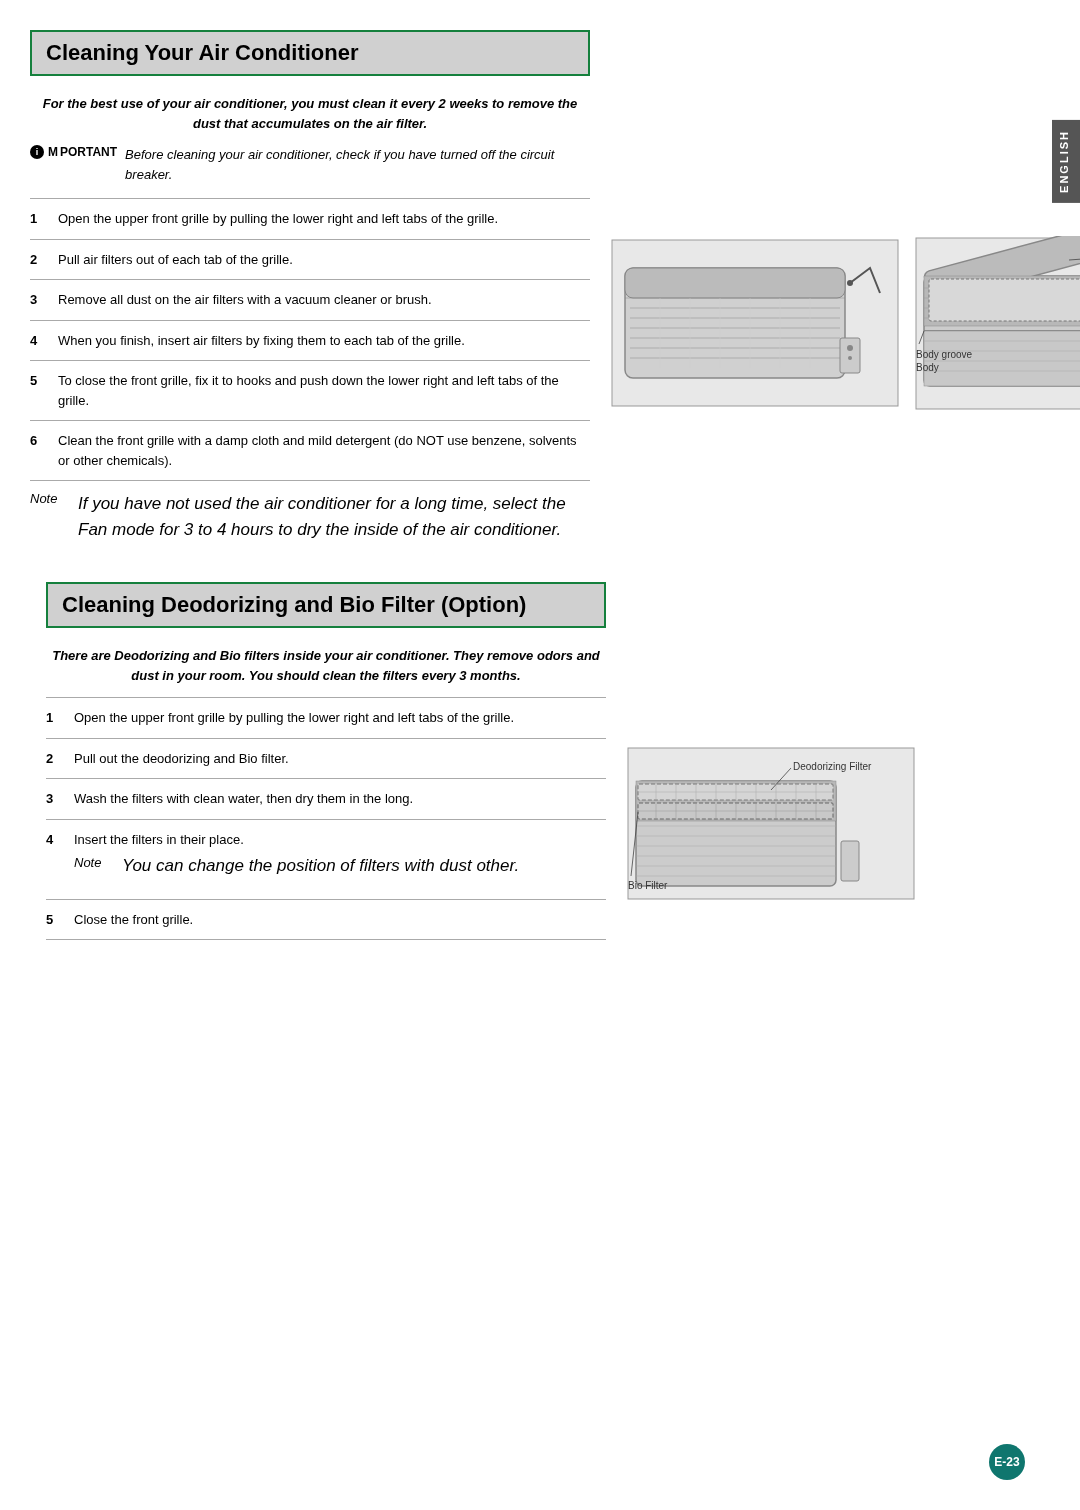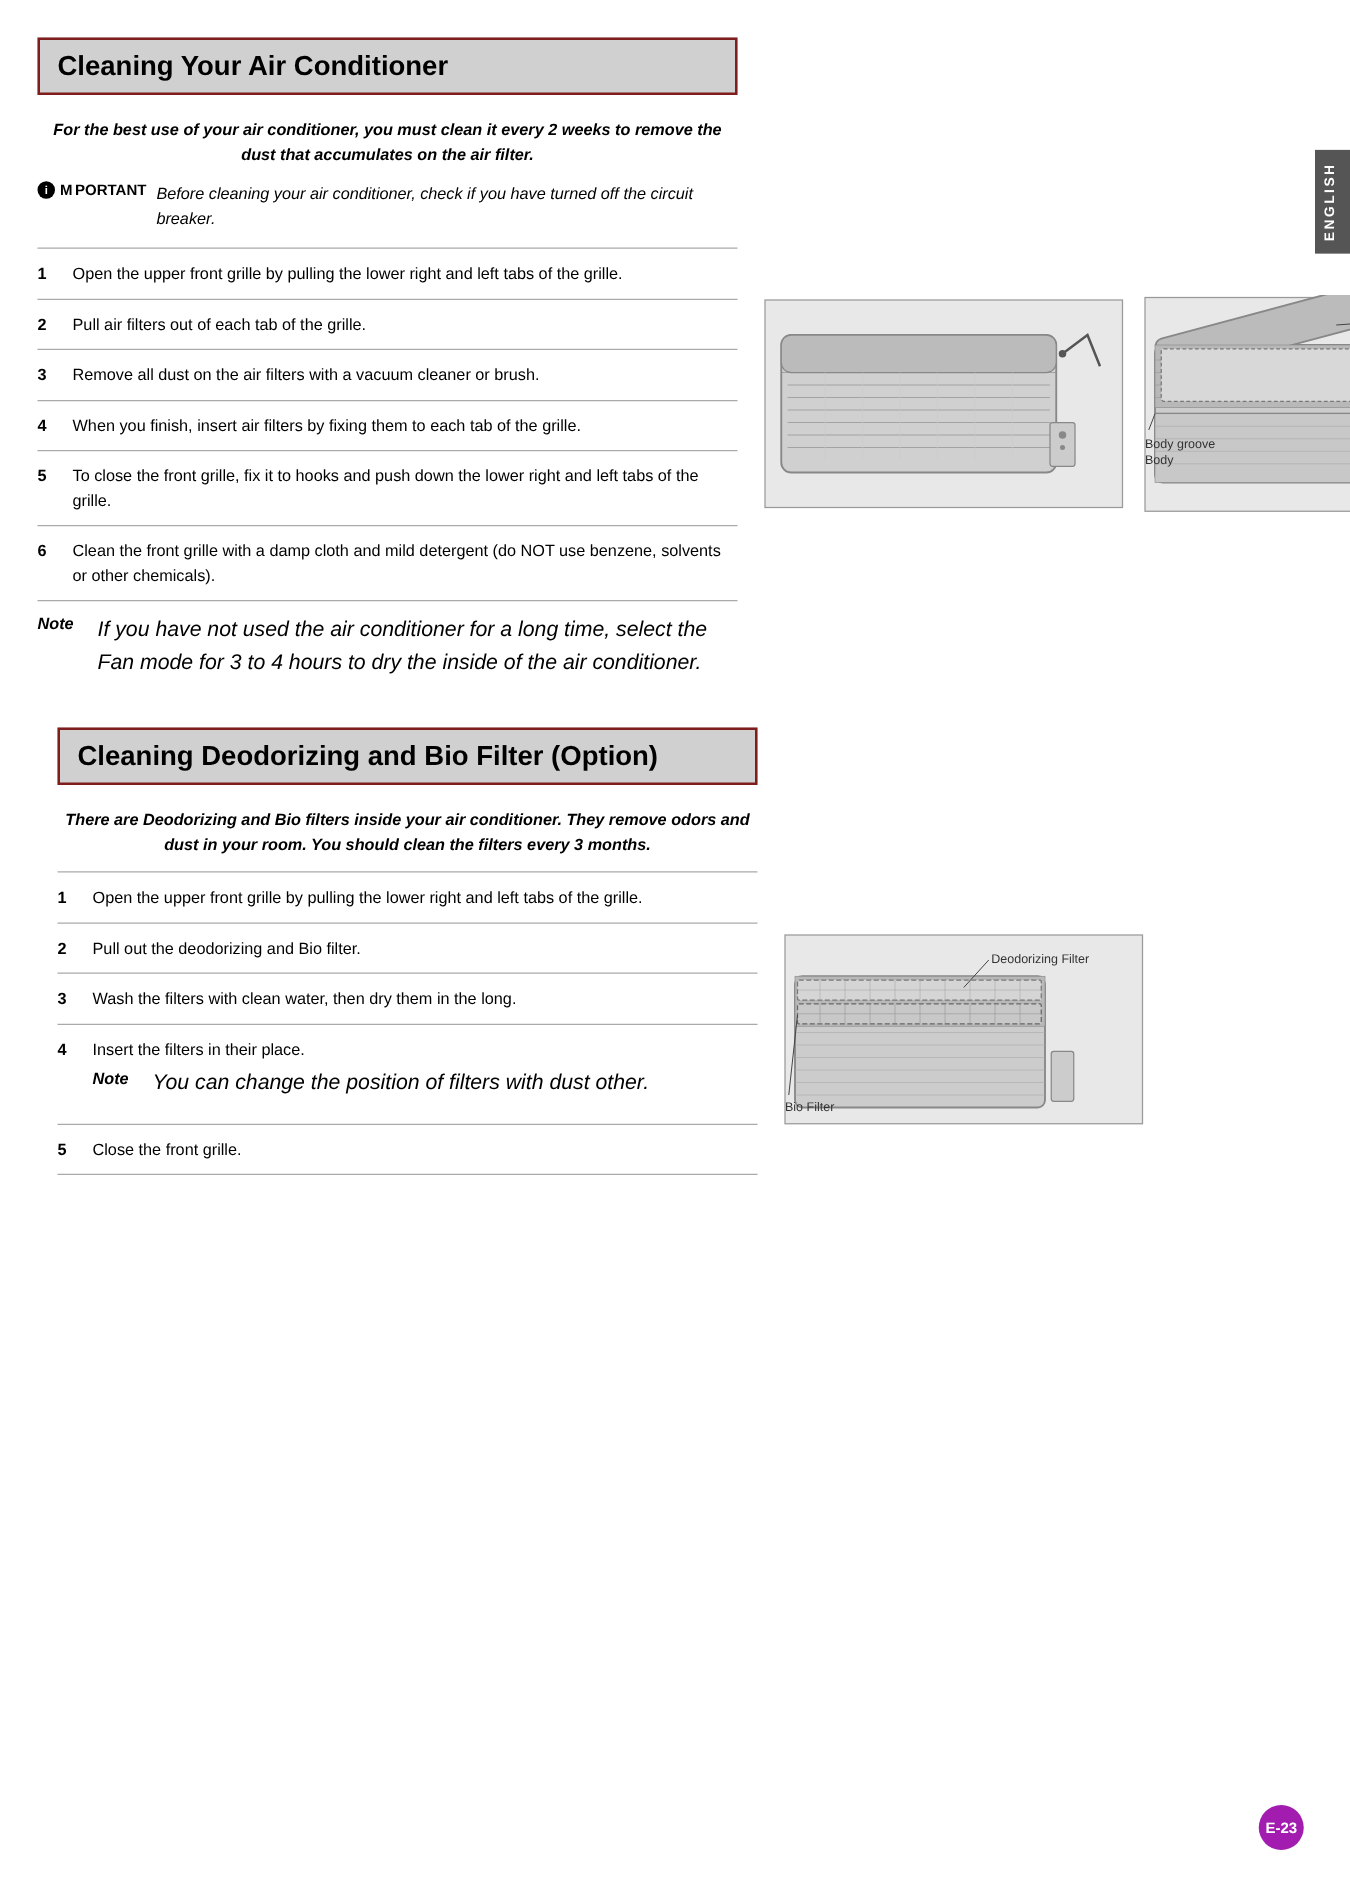--- a/index.html
+++ b/index.html
@@ -29,21 +29,21 @@
       font-size: 11px;
       font-weight: bold;
       writing-mode: vertical-rl;
       text-orientation: mixed;
       transform: rotate(180deg);
       padding: 10px 6px;
       letter-spacing: 2px;
     }
     .section-title {
       background: #d0d0d0;
-      border: 2px solid #7f1d1d;
+      border: 2px solid #15803d;
       font-size: 22px;
       font-weight: bold;
       padding: 8px 14px;
       margin-bottom: 18px;
       display: inline-block;
       width: 560px;
     }
     .main-layout {
       display: flex;
       gap: 20px;
@@ -122,41 +122,41 @@
     }
     .note-box {
       display: flex;
       align-items: flex-start;
       gap: 8px;
       padding: 10px 0;
       border-top: 1px solid #aaa;
     }
     .note-badge {
       font-style: italic;
-      font-weight: bold;
+      font-weight: normal;
       font-size: 13px;
       white-space: nowrap;
       min-width: 40px;
     }
     .note-text {
       font-size: 17px;
       font-style: italic;
       font-weight: normal;
       line-height: 1.5;
     }
     
     .section2 {
       margin-top: 30px;
       margin-left: 16px;
     }
     .page-num-badge {
       position: absolute;
       bottom: 30px;
-      right: 37px;
-      background: #a21caf;
+      right: 55px;
+      background: #0f766e;
       color: #fff;
       border-radius: 50%;
       width: 36px;
       height: 36px;
       display: flex;
       align-items: center;
       justify-content: center;
       font-size: 12px;
       font-weight: bold;
     }

